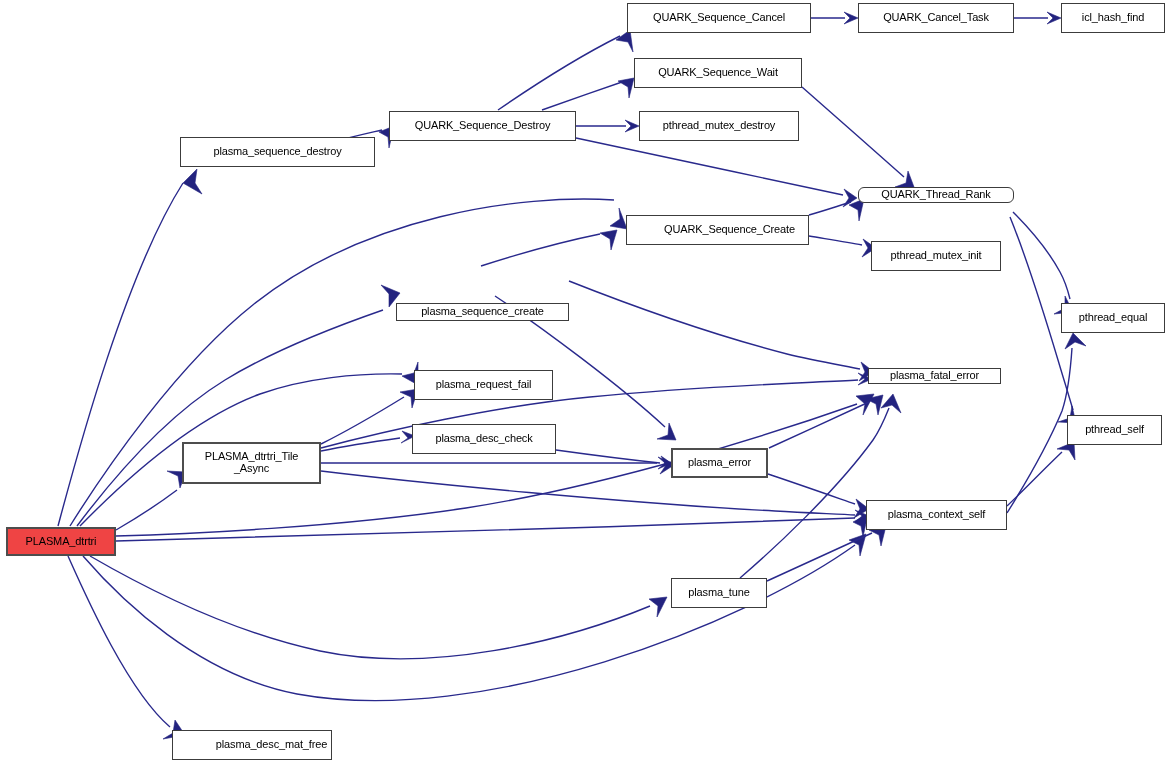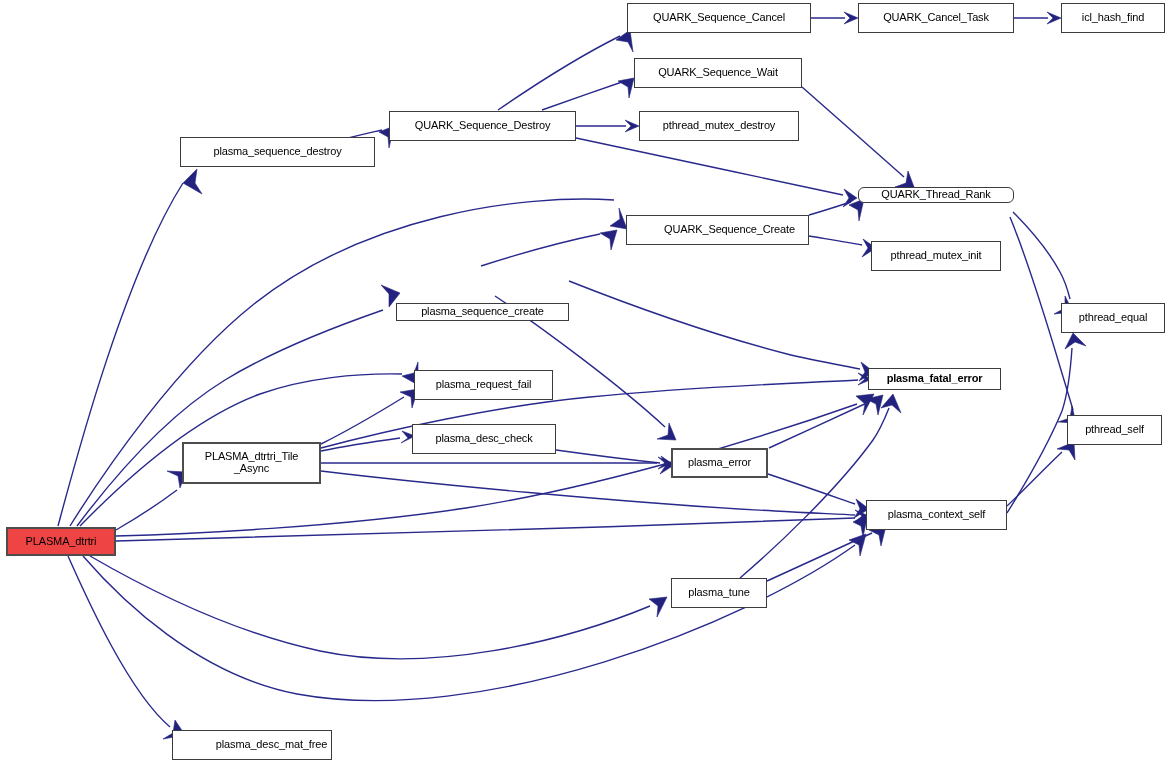--- a/index.html
+++ b/index.html
@@ -146,21 +146,21 @@
     <div class="gnode" style="left: 627px; top: 3px; width: 184px; height: 30px;"><span class="gnode-label">QUARK_Sequence_Cancel</span></div>
     <div class="gnode" style="left: 858px; top: 3px; width: 156px; height: 30px;"><span class="gnode-label">QUARK_Cancel_Task</span></div>
     <div class="gnode" style="left: 1061px; top: 3px; width: 104px; height: 30px;"><span class="gnode-label">icl_hash_find</span></div>
     <div class="gnode" style="left: 634px; top: 58px; width: 168px; height: 30px;"><span class="gnode-label">QUARK_Sequence_Wait</span></div>
     <div class="gnode" style="left: 639px; top: 111px; width: 160px; height: 30px;"><span class="gnode-label">pthread_mutex_destroy</span></div>
     <div class="gnode" style="left: 858px; top: 187px; width: 156px; height: 16px; border-radius: 6px;"><span class="gnode-label">QUARK_Thread_Rank</span></div>
     <div class="gnode" style="left: 626px; top: 215px; width: 183px; height: 30px; padding-left: 24px;"><span class="gnode-label">QUARK_Sequence_Create</span></div>
     <div class="gnode" style="left: 871px; top: 241px; width: 130px; height: 30px;"><span class="gnode-label">pthread_mutex_init</span></div>
     <div class="gnode" style="left: 396px; top: 266px; width: 173px; height: 18px; margin-top: 37px;"><span class="gnode-label">plasma_sequence_create</span></div>
     <div class="gnode" style="left: 1061px; top: 303px; width: 104px; height: 30px;"><span class="gnode-label">pthread_equal</span></div>
-    <div class="gnode" style="left: 868px; top: 368px; width: 133px; height: 22px; font-weight: bold;"><span class="gnode-label">plasma_fatal_error</span></div>
+    <div class="gnode" style="left: 868px; top: 368px; width: 133px; height: 16px;"><span class="gnode-label">plasma_fatal_error</span></div>
     <div class="gnode" style="left: 414px; top: 370px; width: 139px; height: 30px;"><span class="gnode-label">plasma_request_fail</span></div>
     <div class="gnode" style="left: 1067px; top: 415px; width: 95px; height: 30px;"><span class="gnode-label">pthread_self</span></div>
     <div class="gnode" style="left: 412px; top: 424px; width: 144px; height: 30px;"><span class="gnode-label">plasma_desc_check</span></div>
     <div class="gnode thick" style="left: 182px; top: 442px; width: 139px; height: 42px;"><span class="gnode-label">PLASMA_dtrtri_Tile
 _Async</span></div>
     <div class="gnode thick" style="left: 671px; top: 448px; width: 97px; height: 30px;"><span class="gnode-label">plasma_error</span></div>
     <div class="gnode" style="left: 866px; top: 500px; width: 141px; height: 30px;"><span class="gnode-label">plasma_context_self</span></div>
     <div class="gnode" style="left: 671px; top: 578px; width: 96px; height: 30px;"><span class="gnode-label">plasma_tune</span></div>
     <div class="gnode" style="left: 172px; top: 730px; width: 160px; height: 30px; padding-left: 39px;"><span class="gnode-label">plasma_desc_mat_free</span></div>
   </div>

